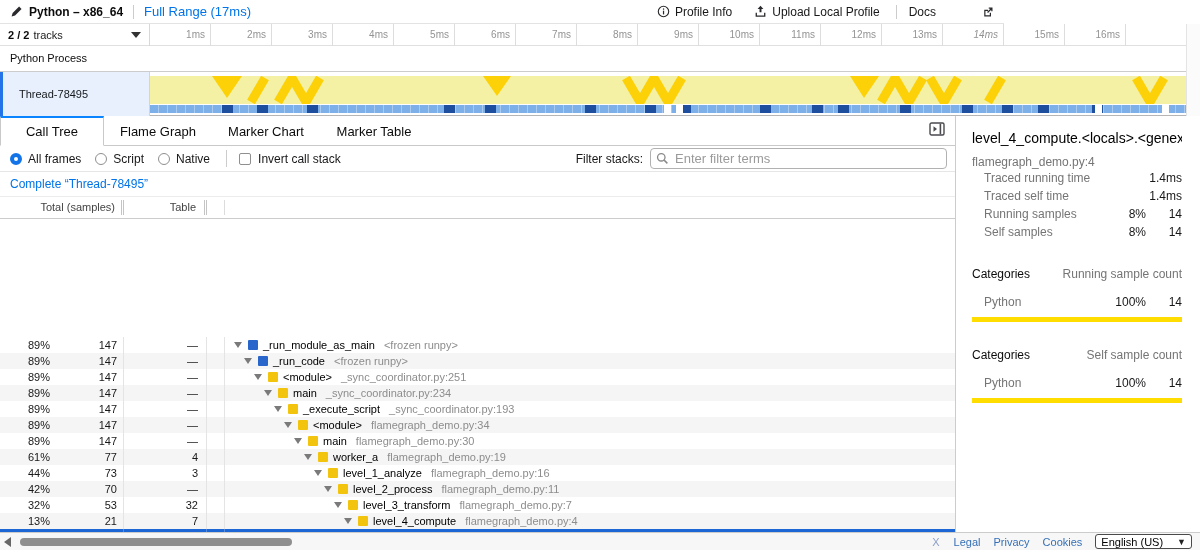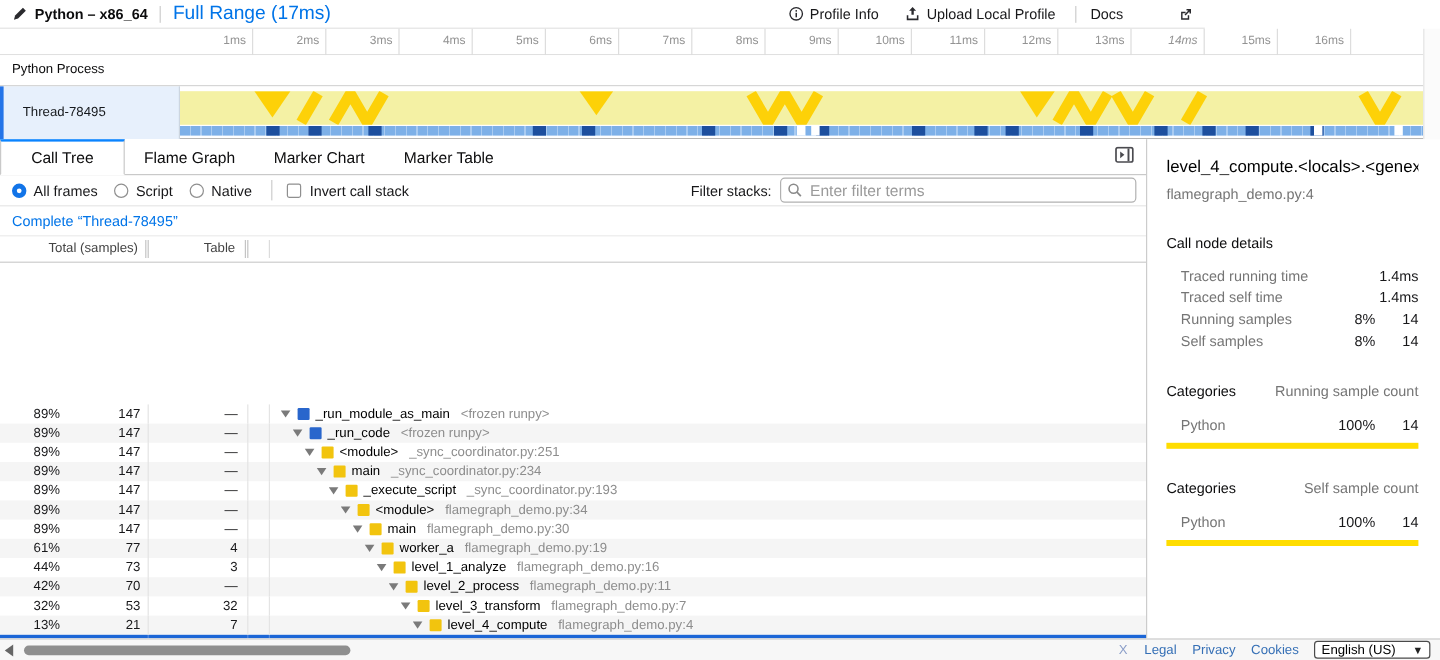--- a/index.html
+++ b/index.html
@@ -6,21 +6,21 @@
   html,body { background:#fff; }
   #app {
     position:relative; width:1200px; height:550px; overflow:hidden;
     font-family:"Liberation Sans", sans-serif; background:#fff; color:#0c0c0d;
   }
   
   .topbar { position:absolute; left:0; top:0; width:1004px; height:24px;
     display:flex; align-items:center; padding:0 10px; border-bottom:1px solid #e3e3e3; background:#fff; }
   .topbar .ttl { font-size:12px; font-weight:bold; margin-left:6px; }
   .vdiv { width:1px; height:14px; background:#ccc; margin:0 10px; }
-  .link { color:#0074e8; font-size:16px; text-decoration:none; cursor:pointer; }
+  .link { color:#0074e8; font-size:13px; text-decoration:none; cursor:pointer; }
   .topbar .spacer { flex:1; }
   .tbtn { display:flex; align-items:center; font-size:12px; color:#18181a; margin-left:22px; cursor:pointer;justify-content:center; }
   .tbtn svg { margin-right:5px; }
   .tbtn.docs svg { margin:0 0 0 5px; }
   
   .ruler-row { position:absolute; left:0; top:24px; width:1200px; height:22px; border-bottom:1px solid #e0e0e0; }
   .tracks-select { position:absolute; left:0; top:0; width:150px; height:22px; border-right:1px solid #d8d8d8;
     display:flex; align-items:center; padding:0 8px; font-size:11px; cursor:pointer; }
   .tracks-select b { font-weight:bold; }
   .tracks-select .word { margin-left:4px; color:#222; }
@@ -152,20 +152,25 @@
     <span class="tbtn docs" style="margin-left:12px;gap:41px;">
       <span>Docs</span>
       <svg width="12" height="12" viewBox="0 0 16 16">
           <path d="M3 5h5v1.6H4.6v5.8h5.8V9H12v5H3z" fill="#2a2a2e"></path>
           <path d="M9 2h5v5h-1.7V4.9L8 9.2 6.8 8l4.3-4.3H9z" fill="#2a2a2e"></path>
         </svg>
     </span>
   </div>
 
   <div class="ruler-row">
+    <div class="tracks-select">
+      <b>2 / 2</b>
+      <span class="word">tracks</span>
+      <span class="caret-down"></span>
+    </div>
     <div class="ruler" id="ruler">
         <div class="tick" style="left: 11px;">1ms</div>
         <div class="tick" style="left: 72px;">2ms</div>
         <div class="tick" style="left: 133px;">3ms</div>
         <div class="tick" style="left: 194px;">4ms</div>
         <div class="tick" style="left: 255px;">5ms</div>
         <div class="tick" style="left: 316px;">6ms</div>
         <div class="tick" style="left: 377px;">7ms</div>
         <div class="tick" style="left: 438px;">8ms</div>
         <div class="tick" style="left: 499px;">9ms</div>
@@ -460,21 +465,20 @@
             <span class="fname">level_4_compute.&lt;locals&gt;.&lt;genexpr&gt;</span>
             <span class="ffile">flamegraph_demo.py:4</span>
           </span>
         </div>
       </div>
   </div>
 
   <div class="sidebar">
     <div class="sb-title">level_4_compute.&lt;locals&gt;.&lt;genex…</div>
     <div class="sb-sub">flamegraph_demo.py:4</div>
-    <div class="sb-head">Call node details</div>
     <div id="sb-details">
         <div class="sb-row">
           <span class="lbl">Traced running time</span>
           <span class="pct"></span>
           <span class="val">1.4ms</span>
         </div>
         <div class="sb-row">
           <span class="lbl">Traced self time</span>
           <span class="pct"></span>
           <span class="val">1.4ms</span>

